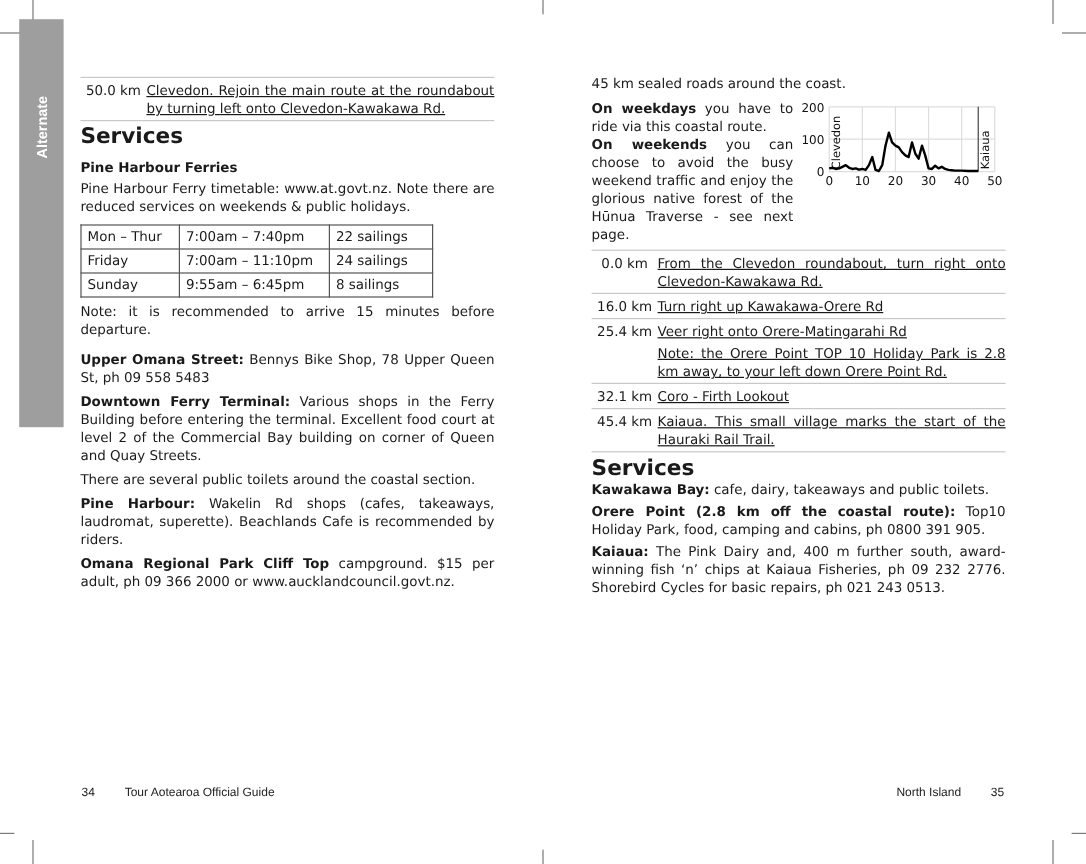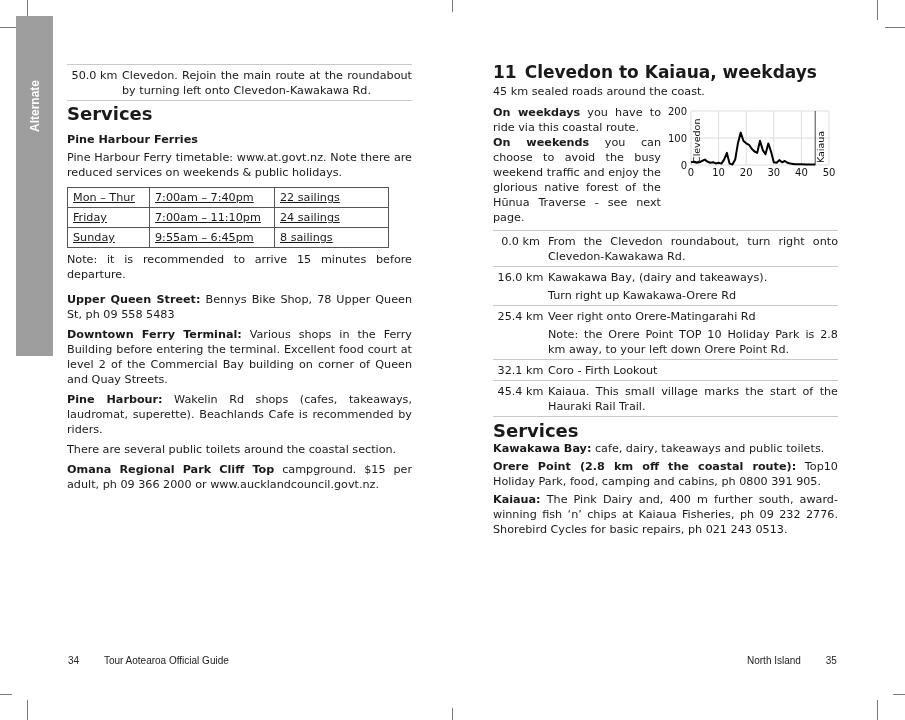--- a/index.html
+++ b/index.html
@@ -14,29 +14,29 @@
   .side-tab span { position: absolute; left: 50%; top: 90px; transform: translate(-50%, -50%) rotate(-90deg);
     color: #fff; font-weight: bold; font-size: 12px; font-family: "Liberation Sans", sans-serif; white-space: nowrap; }
 
   .page { position: absolute; font-size: 11.2px; line-height: 15px; }
   .page.left { left: 67px; top: 64px; width: 345px; }
   .page.right { left: 493px; top: 61px; width: 345px; }
 
   .rule { border-top: 1px solid #c8c8c8; }
   .cue { display: flex; padding: 3px 0 2px 0; }
   .cue .km { width: 55px; flex: none; text-align: center; }
-  .cue .txt { flex: 1; text-align: justify; }
+  .cue .txt { flex: 1; text-align: justify; text-decoration: underline; }
   .cue .txt p + p { margin-top: 3px; }
 
   h2 { font-family: "DejaVu Sans", sans-serif; font-size: 18px; font-weight: bold; margin: 5px 0 5px 0; }
   h3 { font-size: 11.2px; font-weight: bold; margin: 12px 0 3px 0; }
   p.body { text-align: justify; margin-bottom: 5px; }
   b { font-weight: bold; }
 
-  table.ferry { border-collapse: collapse; margin: 7px 0 4px 0; width: 322px; text-decoration: underline; }
+  table.ferry { border-collapse: collapse; margin: 7px 0 4px 0; width: 294px; }
   table.ferry td { border: 1px solid #555; padding: 1px 5px; font-size: 11.2px; line-height: 17px; }
   table.ferry td:nth-child(1) { width: 82px; }
   table.ferry td:nth-child(2) { width: 125px; }
 
   .title { font-size: 17px; font-weight: bold; line-height: 22px; }
   .title .num { margin-right: 8px; }
   .subtitle { margin: 1px 0 6px 0; }
 
   .intro { display: flex; }
   .intro .txt { width: 168px; text-align: justify; }
@@ -88,37 +88,34 @@
         </tr>
         <tr>
           <td>Sunday</td>
           <td>9:55am – 6:45pm</td>
           <td>8 sailings</td>
         </tr>
       </tbody>
   </table>
   <p class="body" style="margin-bottom:10px;">Note: it is recommended to arrive 15 minutes before departure.</p>
   <div id="left-entries">
-      <p class="body"><b>Upper Queen Street:</b><span> Bennys Bike Shop, 78 Upper Queen St, ph 09 558 5483</span></p>
+      <p class="body"><b>Upper Omana Street:</b><span> Bennys Bike Shop, 78 Upper Queen St, ph 09 558 5483</span></p>
       <p class="body"><b>Downtown Ferry Terminal:</b><span> Various shops in the Ferry Building before entering the terminal. Excellent food court at level 2 of the Commercial Bay building on corner of Queen and Quay Streets.</span></p>
+      <p class="body"><span>There are several public toilets around the coastal section.</span></p>
       <p class="body"><b>Pine Harbour:</b><span> Wakelin Rd shops (cafes, takeaways, laudromat, superette). Beachlands Cafe is recommended by riders.</span></p>
-      <p class="body"><span>There are several public toilets around the coastal section.</span></p>
       <p class="body"><b>Omana Regional Park Cliff Top</b><span> campground. $15 per adult, ph 09 366 2000 or www.aucklandcouncil.govt.nz.</span></p>
     </div>
 </div>
 
 <div class="footer" style="left:68px;">
   <span>34</span>
   <span style="margin-left:22px;">Tour Aotearoa Official Guide</span>
 </div>
 
 <div class="page right">
-  <div class="title">
-    <span class="num">11</span><span>Clevedon to Kaiaua, weekdays</span>
-  </div>
   <div class="subtitle">45 km sealed roads around the coast.</div>
   <div class="intro">
     <div class="txt" id="intro-txt">
         <p><b>On weekdays</b><span> you have to ride via this coastal route.</span></p>
         <p><b>On weekends</b><span> you can choose to avoid the busy weekend traffic and enjoy the glorious native forest of the Hūnua Traverse - see next page.</span></p>
       </div>
     <div class="chart">
       <svg id="elev-svg" width="175" height="80">
           <line x1="28" x2="28" y1="6" y2="60" stroke="#dddddd" stroke-width="1"></line>
           <line x1="55.6" x2="55.6" y1="6" y2="60" stroke="#dddddd" stroke-width="1"></line>
@@ -151,21 +148,20 @@
       <div class="cue">
         <div class="km">0.0 km</div>
         <div class="txt">
           <p>From the Clevedon roundabout, turn right onto Clevedon-Kawakawa Rd.</p>
         </div>
       </div>
       <div class="rule"></div>
       <div class="cue">
         <div class="km">16.0 km</div>
         <div class="txt">
-          <p>Kawakawa Bay, (dairy and takeaways).</p>
           <p>Turn right up Kawakawa-Orere Rd</p>
         </div>
       </div>
       <div class="rule"></div>
       <div class="cue">
         <div class="km">25.4 km</div>
         <div class="txt">
           <p>Veer right onto Orere-Matingarahi Rd</p>
           <p>Note: the Orere Point TOP 10 Holiday Park is 2.8 km away, to your left down Orere Point Rd.</p>
         </div>

